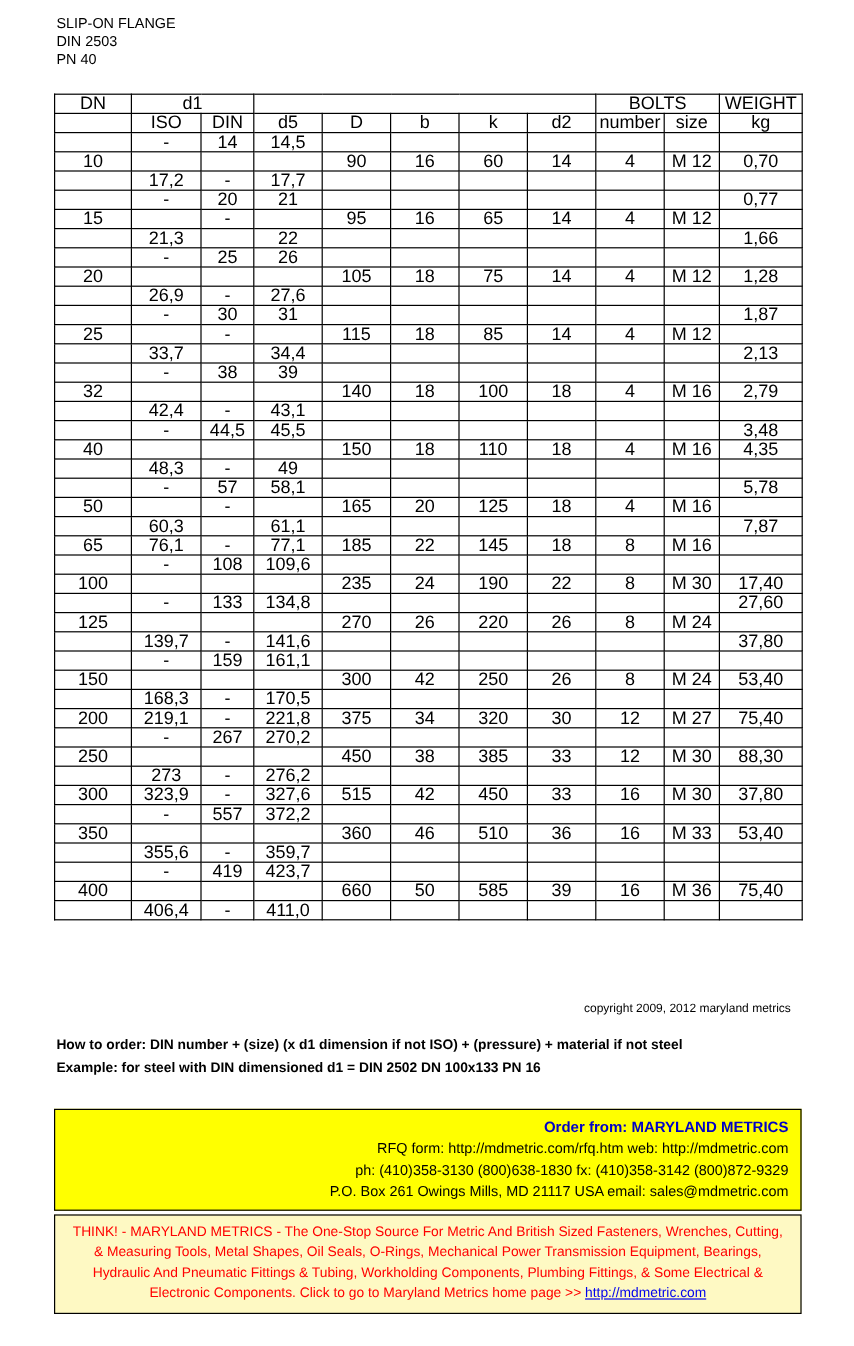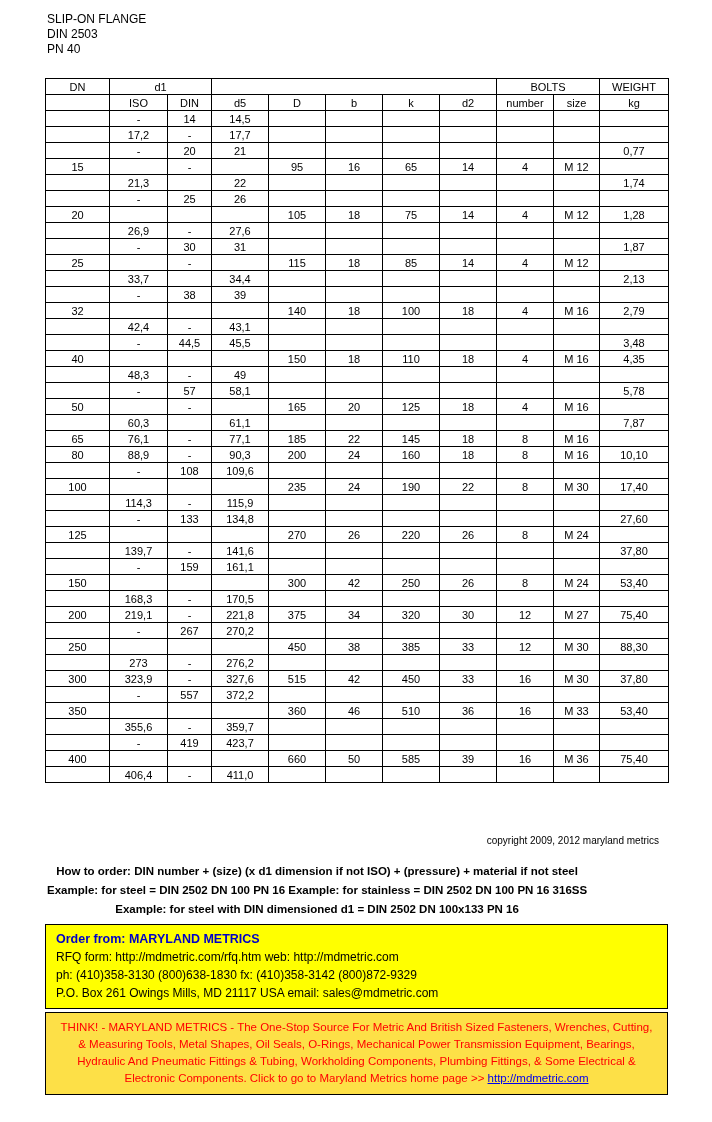--- a/index.html
+++ b/index.html
@@ -7,40 +7,40 @@
     width: 712px; height: 1122px; position: relative;
     font-family: "Liberation Sans", sans-serif; color: #000;
     overflow: hidden;
   }
   .page { position: absolute; inset: 0; background: #fff; }
 
   .title-block { position: absolute; left: 47px; top: 12px; font-size: 12px; font-weight: normal; line-height: 15px; }
 
   table.flange {
     position: absolute; left: 45px; top: 78px; width: 623px;
-    border-collapse: collapse; table-layout: fixed; font-size: 11px;
+    border-collapse: collapse; table-layout: fixed; font-size: 15px;
   }
   table.flange td {
     border: 1px solid #000; text-align: center; vertical-align: middle;
     padding: 0 2px; height: 15px; line-height: 14px;
     white-space: nowrap; overflow: hidden; font-weight: normal;
   }
 
   .copyright {
     position: absolute; right: 53px; top: 835px;
     font-size: 10px; line-height: 11px;
   }
 
   .ordering { position: absolute; left: 47px; top: 862px; font-size: 11.5px; font-weight: bold; line-height: 19px; }
-  .ordering div { margin: 0; text-align: center; }
+  .ordering div { margin: 0; }
 
   .order-box {
     position: absolute; left: 45px; top: 924px; width: 601px;
     background: #ffff00; border: 1px solid #000;
-    text-align: left; font-size: 12px; line-height: 18px;
+    text-align: right; font-size: 12px; line-height: 18px;
     padding: 5px 10px 6px 10px;
   }
   .order-box .heading { font-weight: bold; color: #0000c8; font-size: 12.5px; }
 
   .think-box {
     position: absolute; left: 45px; top: 1012px; width: 597px;
     background: #ffff00; border: 1px solid #000;
     text-align: center; color: #ff0000;
     font-size: 11.5px; line-height: 17px;
     padding: 6px 12px 7px 12px;
@@ -102,20 +102,33 @@
           <td>14,5</td>
           <td></td>
           <td></td>
           <td></td>
           <td></td>
           <td></td>
           <td></td>
           <td></td>
         </tr>
         <tr>
+          <td>10</td>
+          <td></td>
+          <td></td>
+          <td></td>
+          <td>90</td>
+          <td>16</td>
+          <td>60</td>
+          <td>14</td>
+          <td>4</td>
+          <td>M 12</td>
+          <td>0,70</td>
+        </tr>
+        <tr>
           <td></td>
           <td>17,2</td>
           <td>-</td>
           <td>17,7</td>
           <td></td>
           <td></td>
           <td></td>
           <td></td>
           <td></td>
           <td></td>
@@ -151,21 +164,21 @@
           <td></td>
           <td>21,3</td>
           <td></td>
           <td>22</td>
           <td></td>
           <td></td>
           <td></td>
           <td></td>
           <td></td>
           <td></td>
-          <td>1,74</td>
+          <td>1,66</td>
         </tr>
         <tr>
           <td></td>
           <td>-</td>
           <td>25</td>
           <td>26</td>
           <td></td>
           <td></td>
           <td></td>
           <td></td>
@@ -360,33 +373,20 @@
           <td>76,1</td>
           <td>-</td>
           <td>77,1</td>
           <td>185</td>
           <td>22</td>
           <td>145</td>
           <td>18</td>
           <td>8</td>
           <td>M 16</td>
           <td></td>
-        </tr>
-        <tr>
-          <td>80</td>
-          <td>88,9</td>
-          <td>-</td>
-          <td>90,3</td>
-          <td>200</td>
-          <td>24</td>
-          <td>160</td>
-          <td>18</td>
-          <td>8</td>
-          <td>M 16</td>
-          <td>10,10</td>
         </tr>
         <tr>
           <td></td>
           <td>-</td>
           <td>108</td>
           <td>109,6</td>
           <td></td>
           <td></td>
           <td></td>
           <td></td>
@@ -399,33 +399,20 @@
           <td></td>
           <td></td>
           <td></td>
           <td>235</td>
           <td>24</td>
           <td>190</td>
           <td>22</td>
           <td>8</td>
           <td>M 30</td>
           <td>17,40</td>
-        </tr>
-        <tr>
-          <td></td>
-          <td>114,3</td>
-          <td>-</td>
-          <td>115,9</td>
-          <td></td>
-          <td></td>
-          <td></td>
-          <td></td>
-          <td></td>
-          <td></td>
-          <td></td>
         </tr>
         <tr>
           <td></td>
           <td>-</td>
           <td>133</td>
           <td>134,8</td>
           <td></td>
           <td></td>
           <td></td>
           <td></td>
@@ -641,28 +628,27 @@
           <td></td>
           <td></td>
         </tr>
       </tbody>
   </table>
 
   <div class="copyright">copyright 2009, 2012 maryland metrics</div>
 
   <div class="ordering">
     <div>How to order:  DIN number + (size)  (x d1 dimension if not ISO) + (pressure)  + material if not steel</div>
-    <div>Example: for steel = DIN 2502 DN 100 PN 16   Example: for stainless =  DIN 2502 DN 100 PN 16 316SS</div>
     <div>Example: for steel with DIN dimensioned d1 = DIN 2502 DN 100x133 PN 16</div>
   </div>
 
   <div class="order-box" style="background: rgb(255, 255, 0);">
     <div class="heading">Order from: MARYLAND METRICS</div>
     <div>RFQ form: http://mdmetric.com/rfq.htm   web: http://mdmetric.com</div>
     <div>ph: (410)358-3130  (800)638-1830   fx: (410)358-3142  (800)872-9329</div>
     <div>P.O. Box 261  Owings Mills, MD 21117 USA   email: sales@mdmetric.com</div>
   </div>
 
-  <div class="think-box" style="background: #fde047; color: rgb(255, 0, 0);">
+  <div class="think-box" style="background: #fef9c3; color: rgb(255, 0, 0);">
     <span>THINK! - MARYLAND METRICS - The One-Stop Source For Metric And British Sized Fasteners, Wrenches, Cutting, &amp; Measuring Tools, Metal Shapes, Oil Seals, O-Rings, Mechanical Power Transmission Equipment, Bearings, Hydraulic And Pneumatic Fittings &amp; Tubing, Workholding Components, Plumbing Fittings, &amp; Some Electrical &amp; Electronic Components. Click to go to Maryland Metrics home page &gt;&gt;  </span><a>http://mdmetric.com</a>
   </div>
 
 </div>
 
 </body></html>

